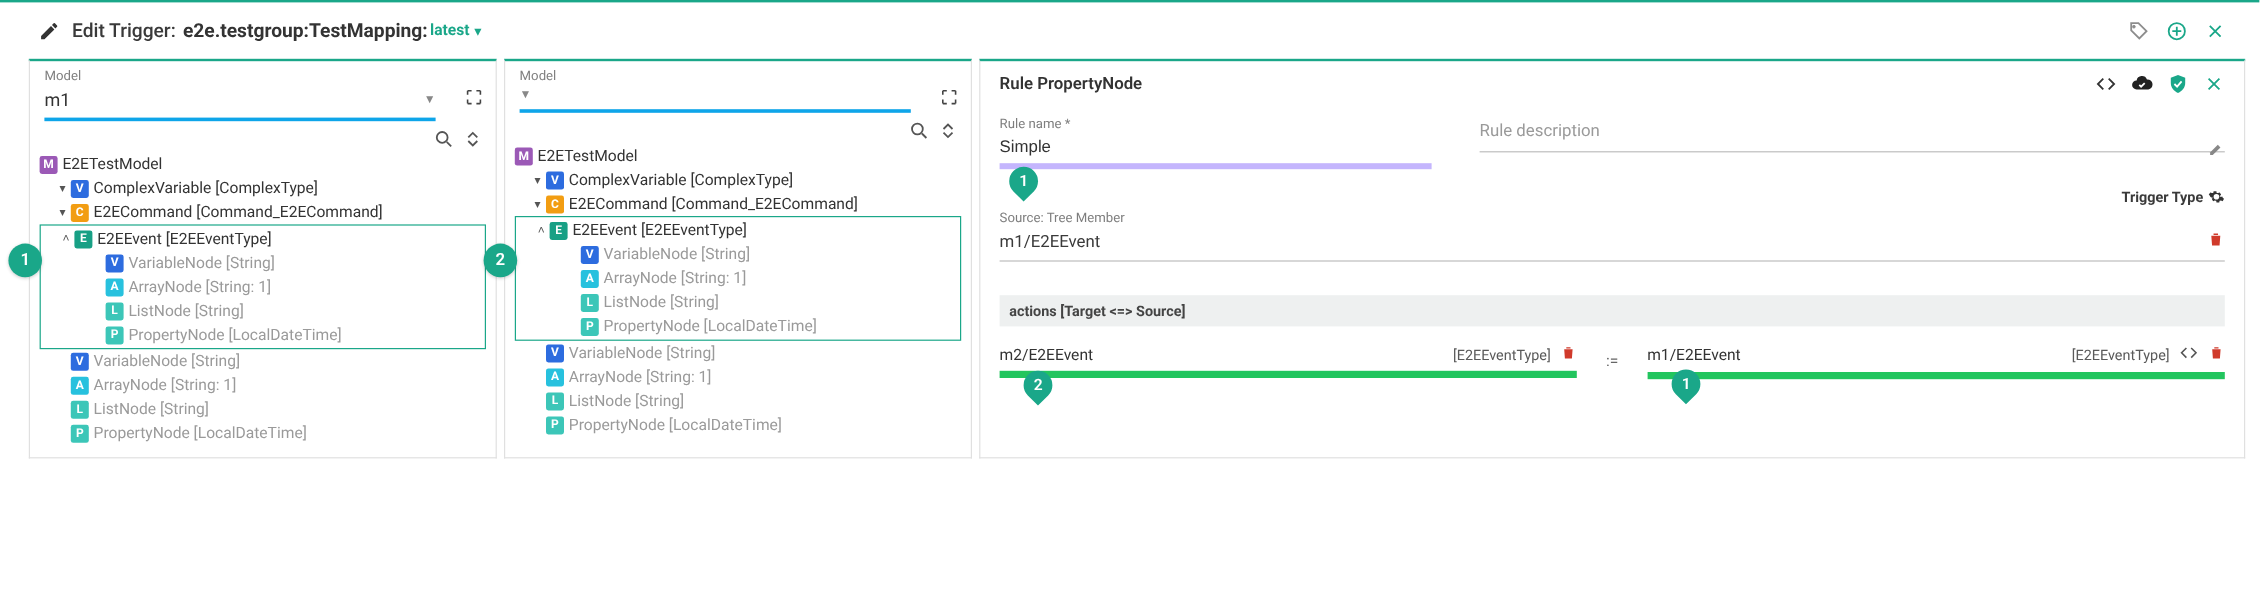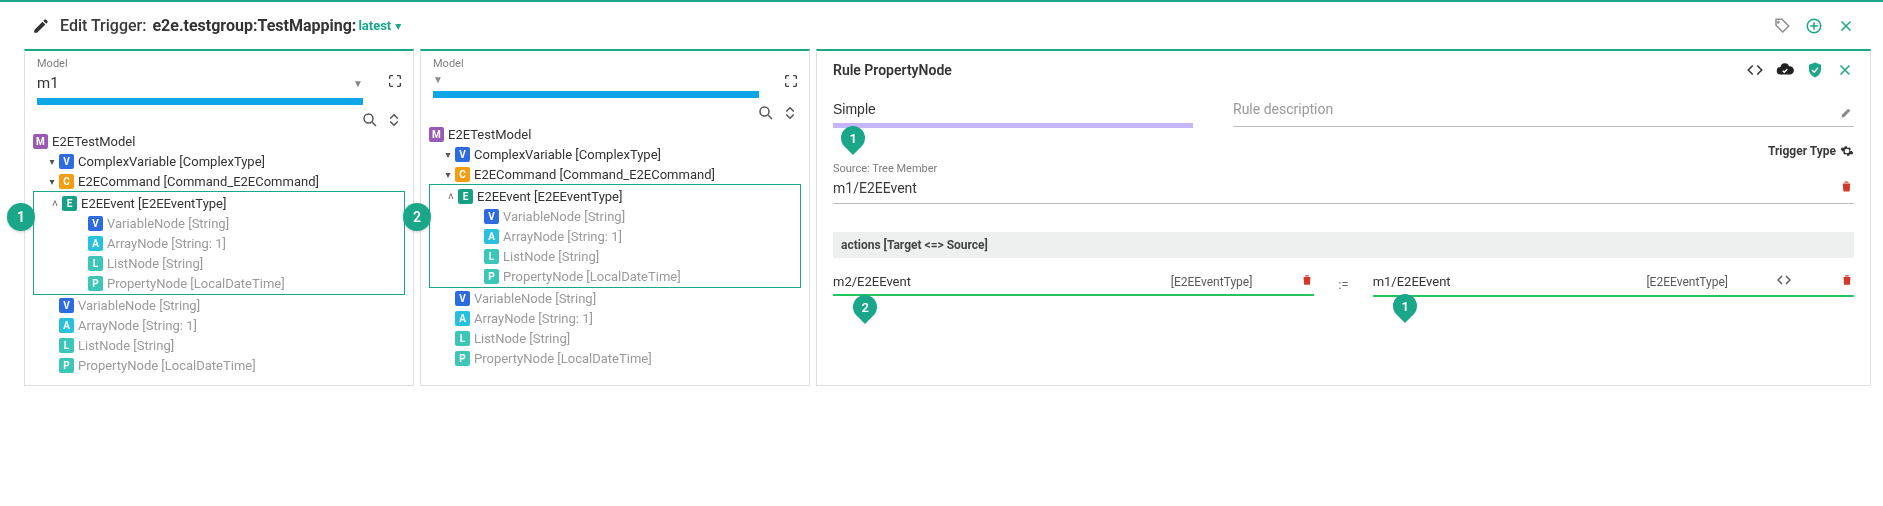--- a/index.html
+++ b/index.html
@@ -31,21 +31,21 @@
 
   
   .panels { display:flex; gap:6px; padding: 0 12px 0 24px; }
   .tree-panel {
     width:390px; border:1px solid #e0e0e0; border-top:2px solid #1aa789;
     background:#fff;
     position:relative;
   }
   .model-hdr { padding:6px 10px 0 10px; }
   .model-small { font-size:11px; color:#808080; padding-left:2px; }
-  .model-sel-row { display:flex; align-items:center; border-bottom:7px solid #0ea5e9; margin:0 40px 2px 2px; padding:4px 0 6px 0;}
+  .model-sel-row { display:flex; align-items:center; border-bottom:3px solid #0ea5e9; margin:0 40px 2px 2px; padding:4px 0 6px 0;}
   .model-sel { flex:1; font-size:15px; color:#333; }
   .caret { font-size:10px; color:#888; }
   .fullscreen { position:absolute; right:10px; top:22px; }
   .fullscreen svg { width:16px; height:16px; stroke:#444; fill:none; }
   .search-row { display:flex; align-items:center; justify-content:flex-end; gap:6px; padding:4px 10px 2px 10px;}
   .search-row svg { width:18px; height:18px; stroke:#555; fill:none; }
   .sort-icn { width:14px; height:14px; }
 
   
   .tree { padding: 0 8px 10px 8px; font-size:13px; }
@@ -116,21 +116,21 @@
   .del-icn { margin-left:auto; }
   .del-icn svg { width:15px; height:15px; fill:#d03a2b; }
 
   .actions-bar {
     margin-top:28px; padding:6px 8px; background:#eef0f0;
     font-size:12px; font-weight:700; color:#444;
   }
   .action-row {
     display:flex; align-items:center; gap:20px; margin-top:14px;
   }
-  .act-cell { flex:1; display:flex; align-items:center; border-bottom:2px solid #22c55e; padding-bottom:4px; position:relative;gap:40px; }
+  .act-cell { flex:1; display:flex; align-items:center; border-bottom:6px solid #22c55e; padding-bottom:4px; position:relative; }
   .act-path { font-size:13px; color:#333; }
   .act-type { margin-left:auto; font-size:12px; color:#5a5a5a; }
   .mini-icn { margin-left:8px; }
   .mini-icn svg { width:14px; height:14px; fill:#d03a2b; }
   .assign-op { font-size:13px; color:#666; padding:0 4px;}
   .code-icn svg { width:16px; height:16px; stroke:#555; fill:none;}
   
   .marker-inline {
     position:absolute; width:24px; height:24px; border-radius:50% 50% 50% 0;
     background:#1aa789; color:#fff; font-weight:600;
@@ -374,20 +374,21 @@
           <button class="plain-btn rule-close">
             <svg viewBox="0 0 24 24">
                 <path d="M6 6l12 12M18 6L6 18" stroke-width="2"></path>
               </svg>
           </button>
         </div>
       </div>
 
       <div class="fields-row">
         <div class="field" style="max-width:360px">
+          <div class="field-small">Rule name *</div>
           <input class="text-input" value="Simple" style="">
         </div>
         <div class="field">
           <div class="placeholder">
             <span>Rule description</span>
           </div>
           <span class="field-edit">
             <svg viewBox="0 0 24 24">
                 <path d="M3 17.25V21h3.75l11-11-3.75-3.75-11 11z"></path>
               </svg>

